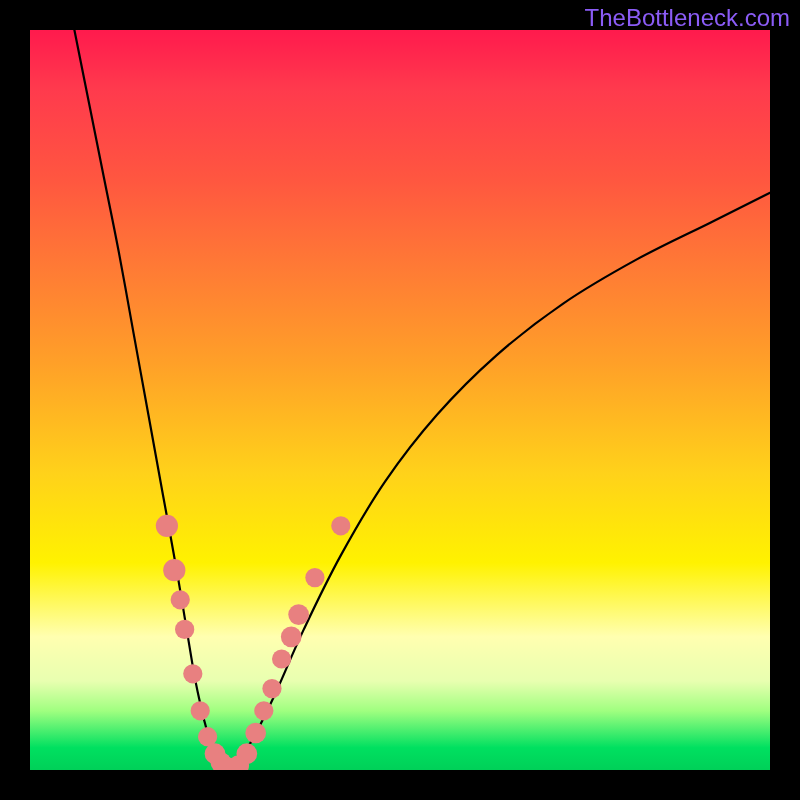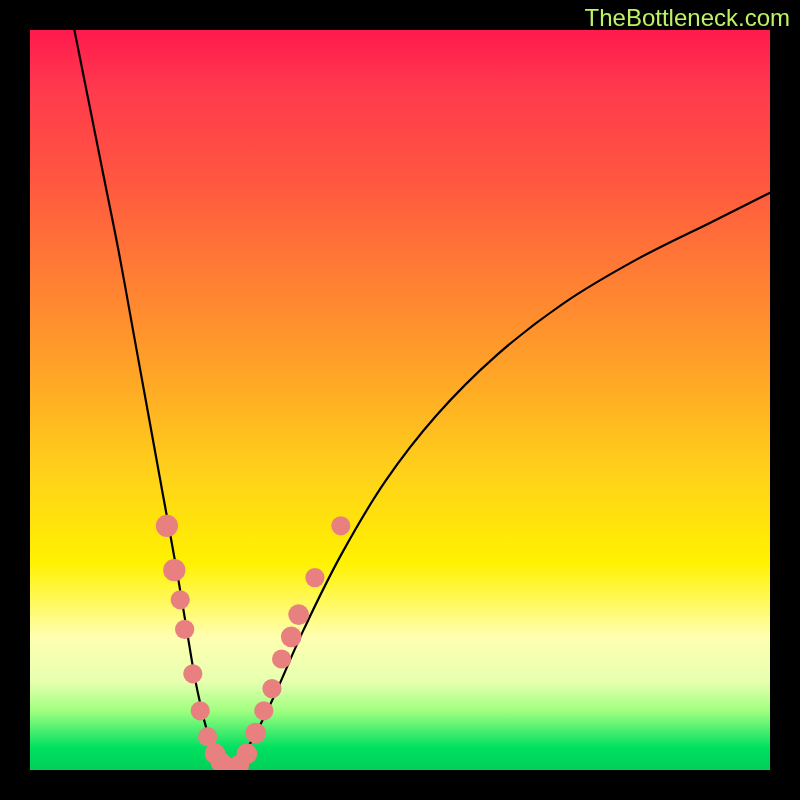--- a/index.html
+++ b/index.html
@@ -47,21 +47,21 @@
     top: 0;
     width: 740px;
     height: 740px;
   }
   .watermark {
     position: absolute;
     top: 4px;
     right: 10px;
     font-size: 24px;
     font-weight: 500;
-    color: #bef264;
+    color: #8b5cf6;
     letter-spacing: 0px;
   }
 </style>
 </head>
 <body>
 
 <div class="frame">
   <div class="plot">
     <svg class="curve" viewBox="0 0 740 740">
       <g id="lines">

